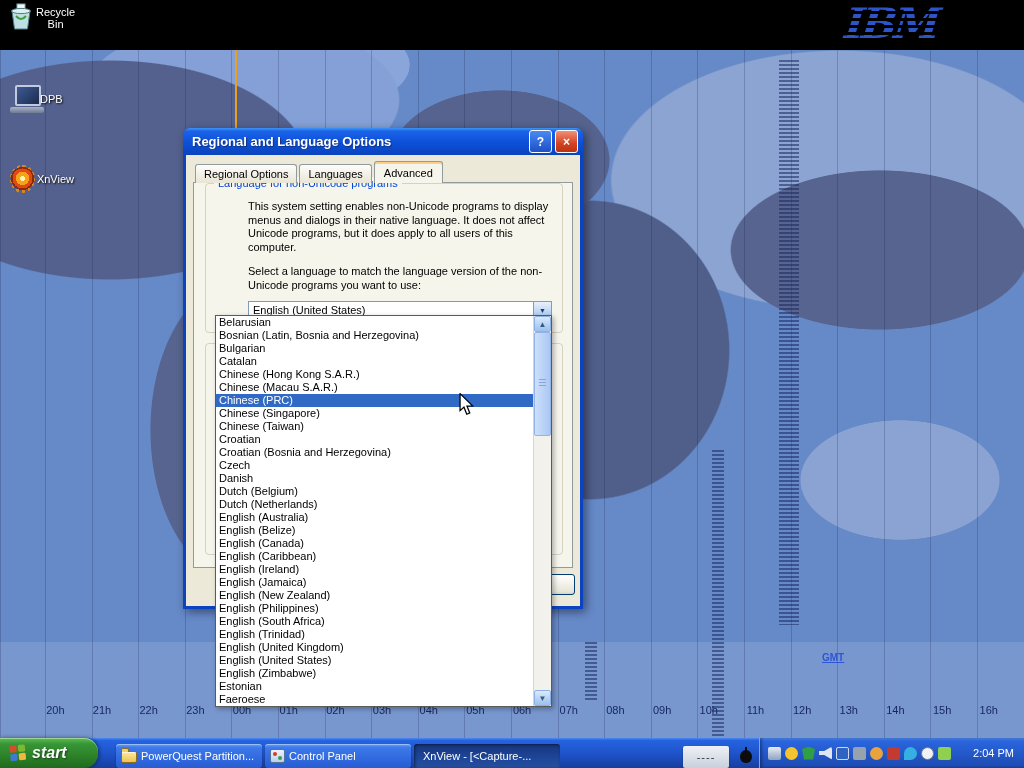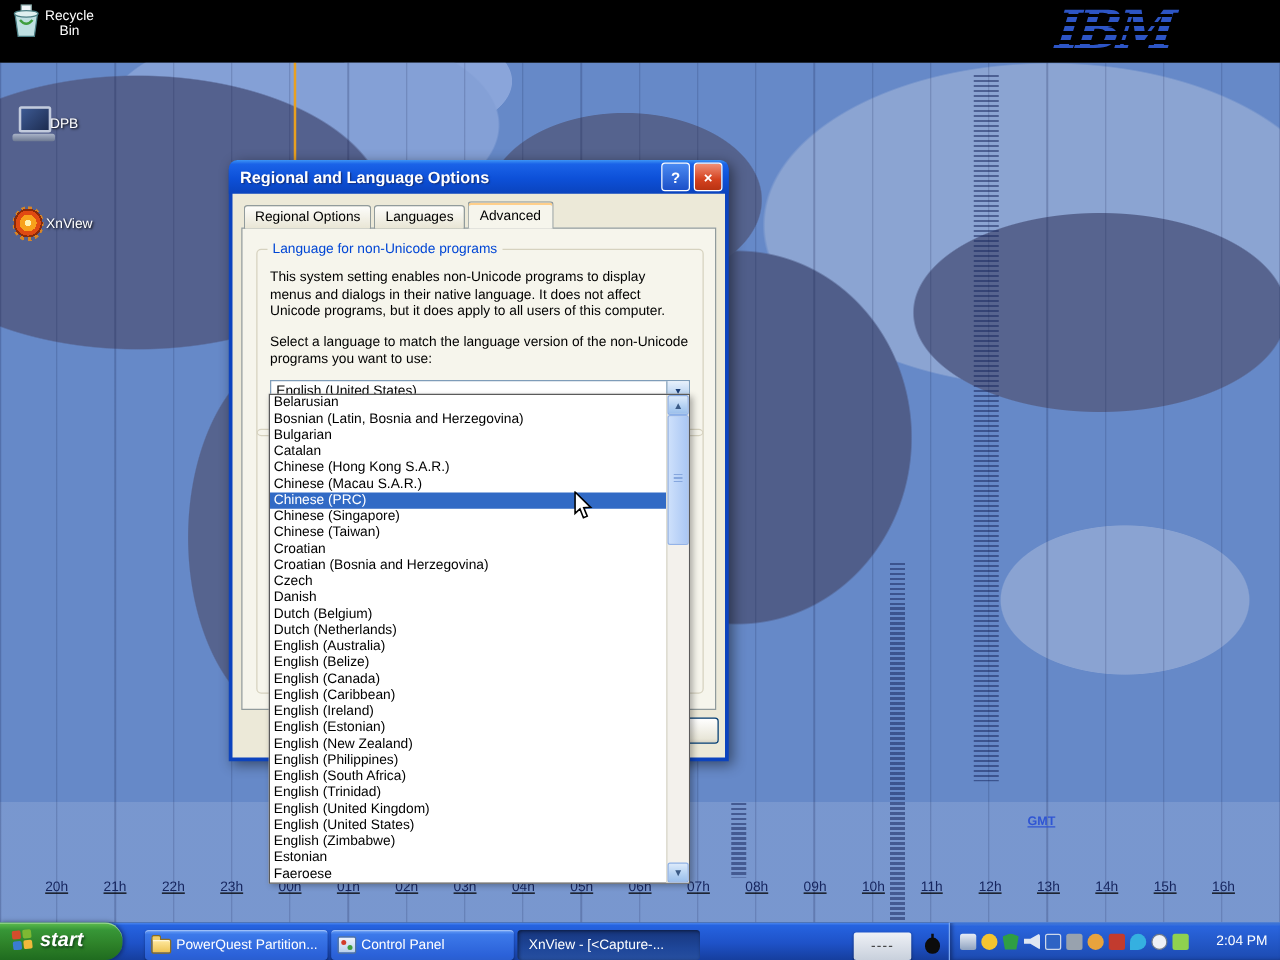--- a/index.html
+++ b/index.html
@@ -31,21 +31,21 @@
       linear-gradient(180deg,rgba(255,255,255,0) 0 86%,rgba(255,255,255,.12) 86% 100%);}
   .wallpaper::before{content:"";position:absolute;inset:0;
     background:repeating-linear-gradient(90deg,rgba(15,25,70,.22) 0 1px,transparent 1px 46.6px);
     background-position:45px 0;}
   .hatch{position:absolute;background:repeating-linear-gradient(180deg,rgba(25,40,95,.55) 0 2px,rgba(25,40,95,0) 2px 4px);}
   .hatch-a{left:779px;top:10px;width:20px;height:565px;}
   .hatch-b{left:712px;top:400px;width:12px;height:286px;}
   .hatch-c{left:585px;top:592px;width:12px;height:60px;}
   .orange-line{position:absolute;left:235px;top:0;width:2px;height:83px;background:#e8a020;}
   .gmt{position:absolute;left:822px;top:602px;color:#2f55d4;font-size:10px;font-weight:bold;text-decoration:underline;}
-  .hour-row{position:absolute;left:22px;top:654px;width:980px;display:flex;text-decoration:underline;}
+  .hour-row{position:absolute;left:32px;top:654px;width:980px;display:flex;}
   .hour{flex:1;text-align:center;color:#16255e;font-size:11px;}
 
   .dpb-wrap{left:10px;top:35px;}
   .xnv-wrap{left:10px;top:115px;}
 
   
   [data-name="laptop-icon"]{display:block;width:34px;height:28px;position:relative;}
   [data-name="laptop-icon"]::before{content:"";position:absolute;left:5px;top:0;width:22px;height:17px;
     background:linear-gradient(135deg,#3d5a93,#1d2c50);border:2px solid #c2cbdd;border-radius:2px;}
   [data-name="laptop-icon"]::after{content:"";position:absolute;left:0;bottom:0;width:34px;height:6px;
@@ -76,21 +76,21 @@
     display:flex;align-items:center;justify-content:center;color:#fff;font-weight:bold;font-size:12px;flex:none;}
   .btn-help{background:linear-gradient(#4a8af2,#1c50c8);}
   .btn-close{background:linear-gradient(#f09078,#d4421f 60%,#b93312);}
   .dlg-body{flex:1;margin:0 3px 3px;background:#ece9d8;position:relative;padding:6px 7px 0;box-sizing:border-box;}
   .tabs{display:flex;align-items:flex-end;padding-left:2px;position:relative;z-index:2;margin-bottom:-1px;}
   .tab{font-size:11px;padding:3px 8px;background:linear-gradient(#fdfdfb,#e8e5d4);
     border:1px solid #919b9c;border-bottom:none;border-radius:3px 3px 0 0;margin-right:2px;}
   .tab.active{background:#f6f5ec;padding:5px 9px 4px;box-shadow:inset 0 2px 0 #ffcf8a;}
   .tabpage{position:relative;border:1px solid #919b9c;background:#f6f5ec;height:386px;box-sizing:border-box;}
   .groupbox{position:absolute;left:11px;width:358px;border:1px solid #d6d2bf;border-radius:4px;box-sizing:border-box;}
-  .gb1{top:16px;height:150px;}
+  .gb1{top:0;height:150px;padding-left:32px;}
   .gb2{top:160px;height:212px;}
   .groupbox-title{position:absolute;top:-7px;left:8px;background:#f6f5ec;padding:0 4px;color:#0046d5;font-size:11px;}
   .dlg-par{margin:16px 10px 0;font-size:11px;line-height:13.5px;}
   .dlg-par.second{margin-top:11px;}
   .combo{display:flex;margin:9px 10px 0;height:19px;border:1px solid #7f9db9;background:#fff;box-sizing:border-box;}
   .combo-text{flex:1;padding:2px 0 0 4px;font-size:11px;white-space:nowrap;overflow:hidden;}
   .combo-btn{width:17px;flex:none;border-left:1px solid #7f9db9;display:flex;align-items:center;justify-content:center;
     background:linear-gradient(#e8f1fc,#bcd5f2 60%,#a3c3ea);color:#1a3c74;font-size:7px;}
   .frag-btn{position:absolute;left:323px;top:419px;width:66px;height:21px;border:1px solid #003c74;border-radius:3px;
     background:linear-gradient(#ffffff,#e8e6d8 85%,#d8d4c4);box-sizing:border-box;}
@@ -263,21 +263,21 @@
         <div class="lang-item" data-name="language-option">Croatian (Bosnia and Herzegovina)</div>
         <div class="lang-item" data-name="language-option">Czech</div>
         <div class="lang-item" data-name="language-option">Danish</div>
         <div class="lang-item" data-name="language-option">Dutch (Belgium)</div>
         <div class="lang-item" data-name="language-option">Dutch (Netherlands)</div>
         <div class="lang-item" data-name="language-option">English (Australia)</div>
         <div class="lang-item" data-name="language-option">English (Belize)</div>
         <div class="lang-item" data-name="language-option">English (Canada)</div>
         <div class="lang-item" data-name="language-option">English (Caribbean)</div>
         <div class="lang-item" data-name="language-option">English (Ireland)</div>
-        <div class="lang-item" data-name="language-option">English (Estonian)</div>
+        <div class="lang-item" data-name="language-option">English (Jamaica)</div>
         <div class="lang-item" data-name="language-option">English (New Zealand)</div>
         <div class="lang-item" data-name="language-option">English (Philippines)</div>
         <div class="lang-item" data-name="language-option">English (South Africa)</div>
         <div class="lang-item" data-name="language-option">English (Trinidad)</div>
         <div class="lang-item" data-name="language-option">English (United Kingdom)</div>
         <div class="lang-item" data-name="language-option">English (United States)</div>
         <div class="lang-item" data-name="language-option">English (Zimbabwe)</div>
         <div class="lang-item" data-name="language-option">Estonian</div>
         <div class="lang-item" data-name="language-option">Faeroese</div>
       </div>

